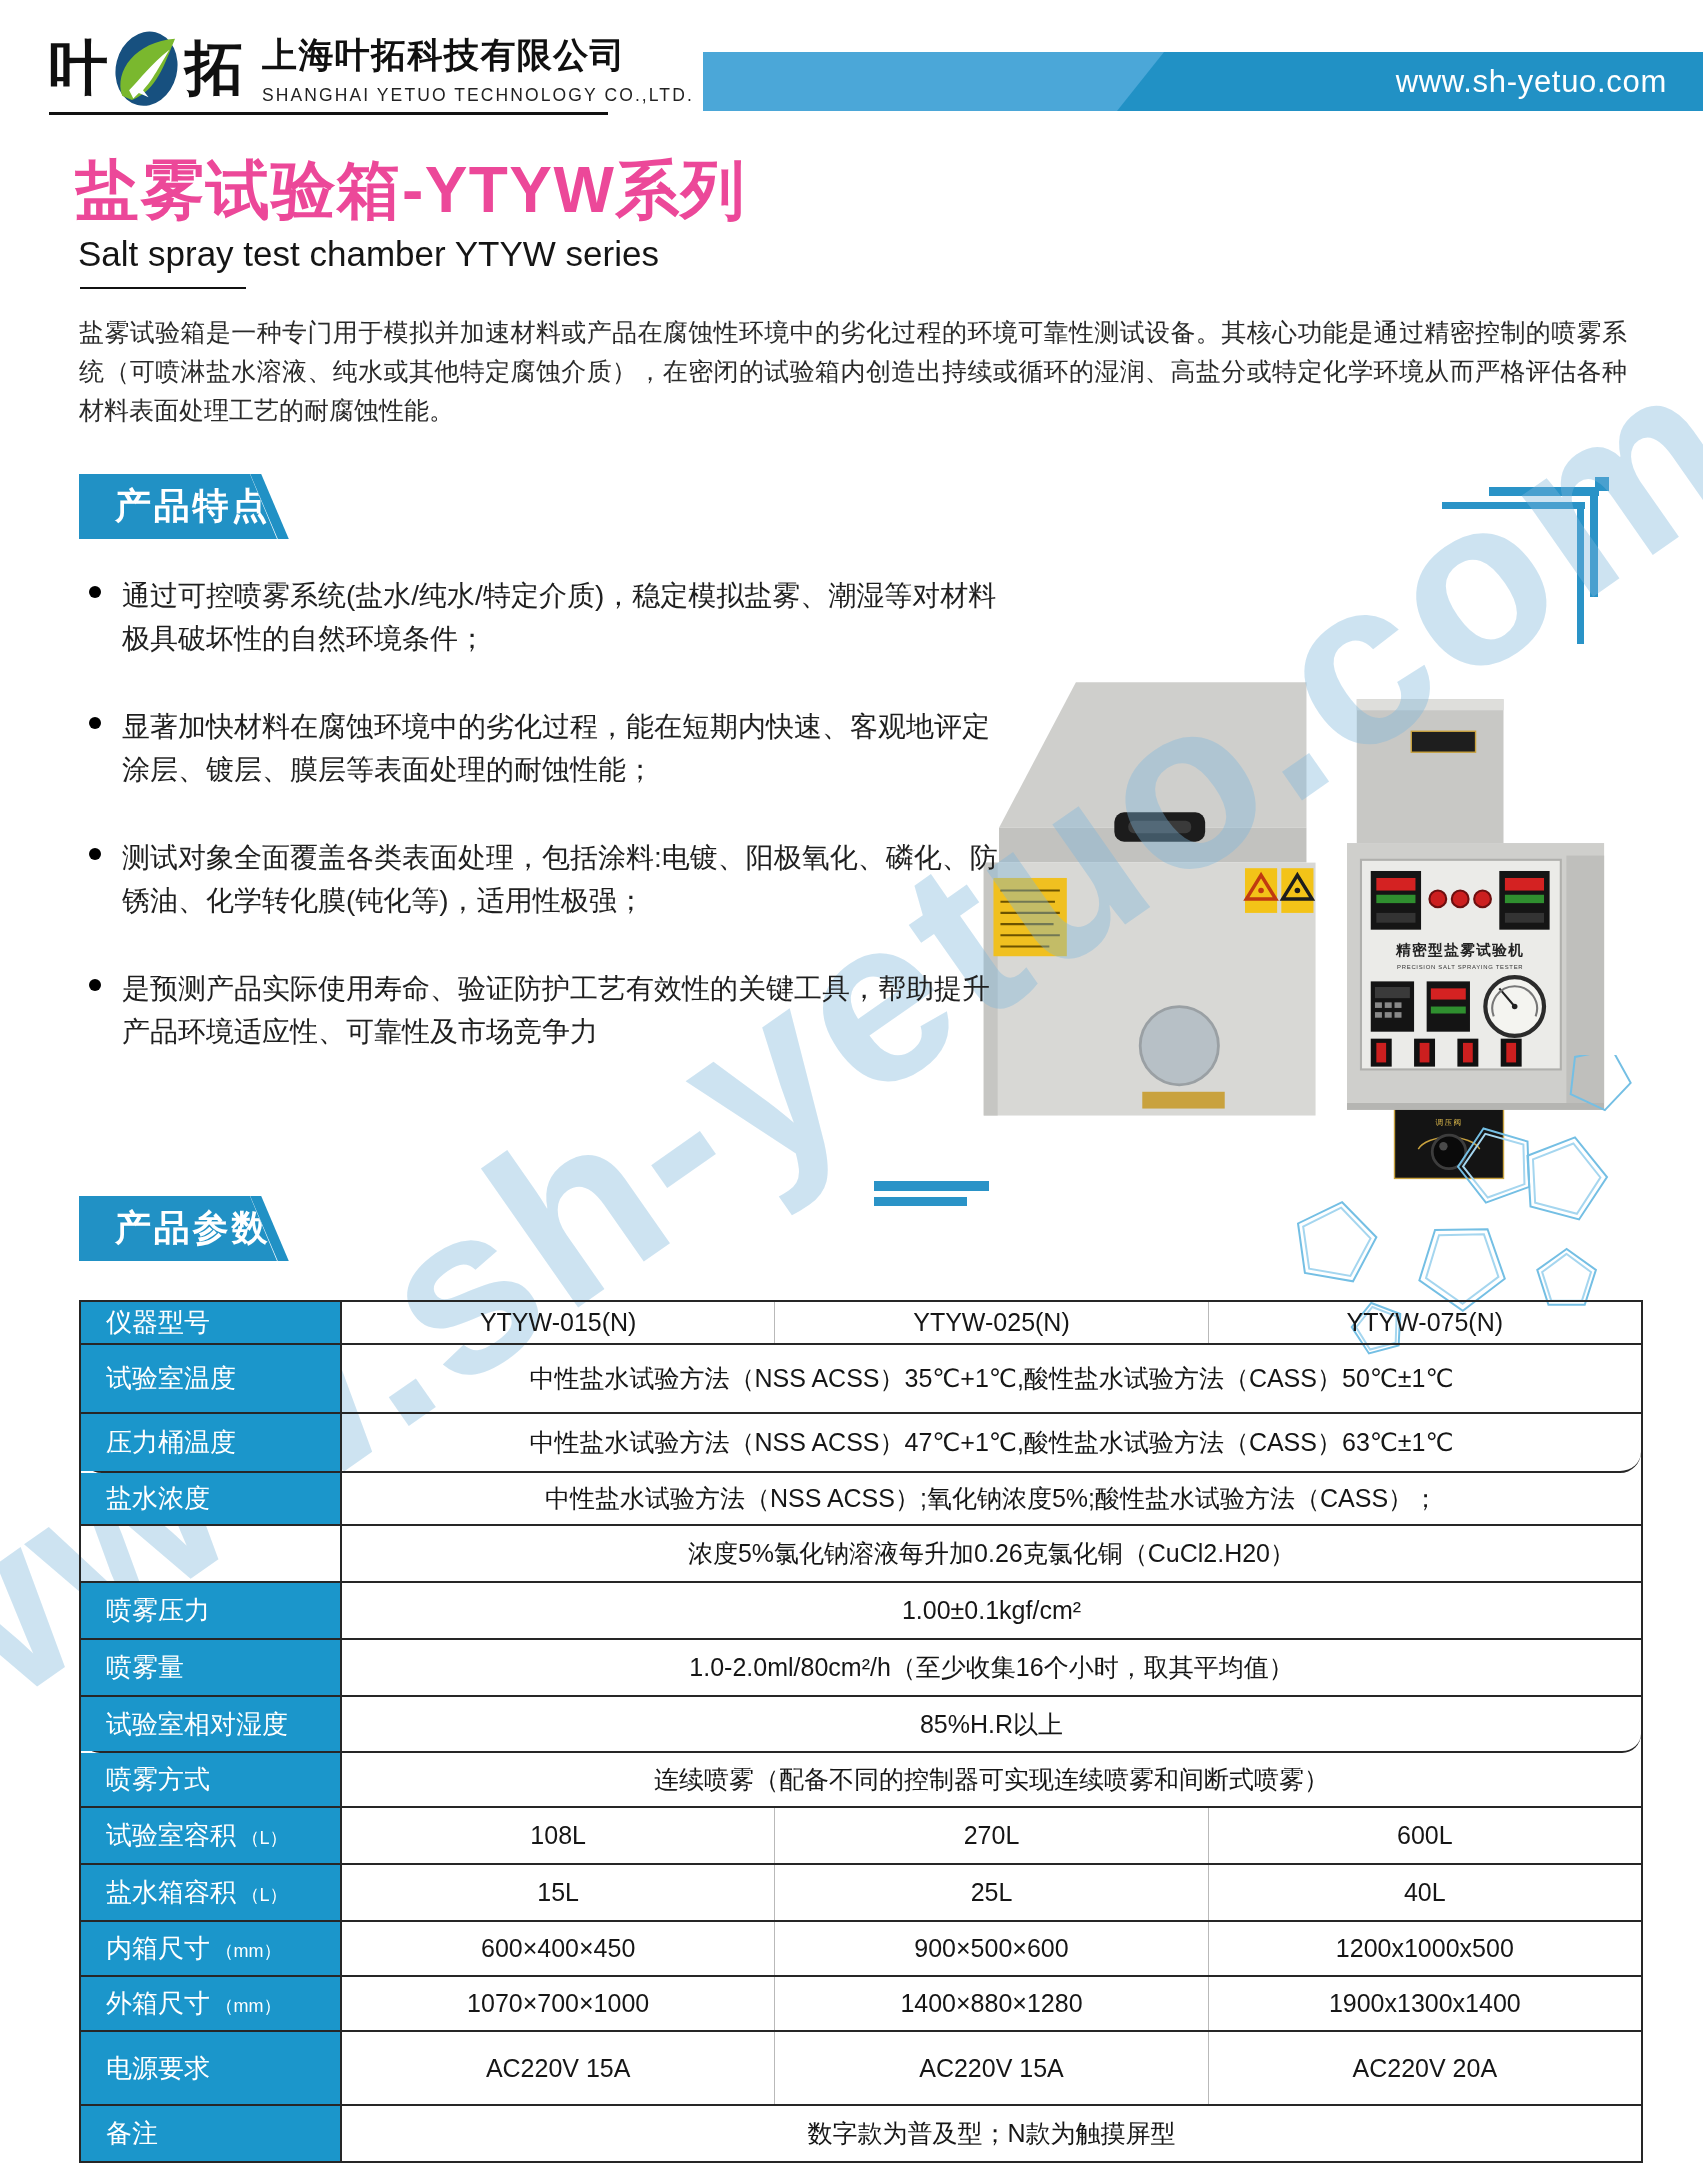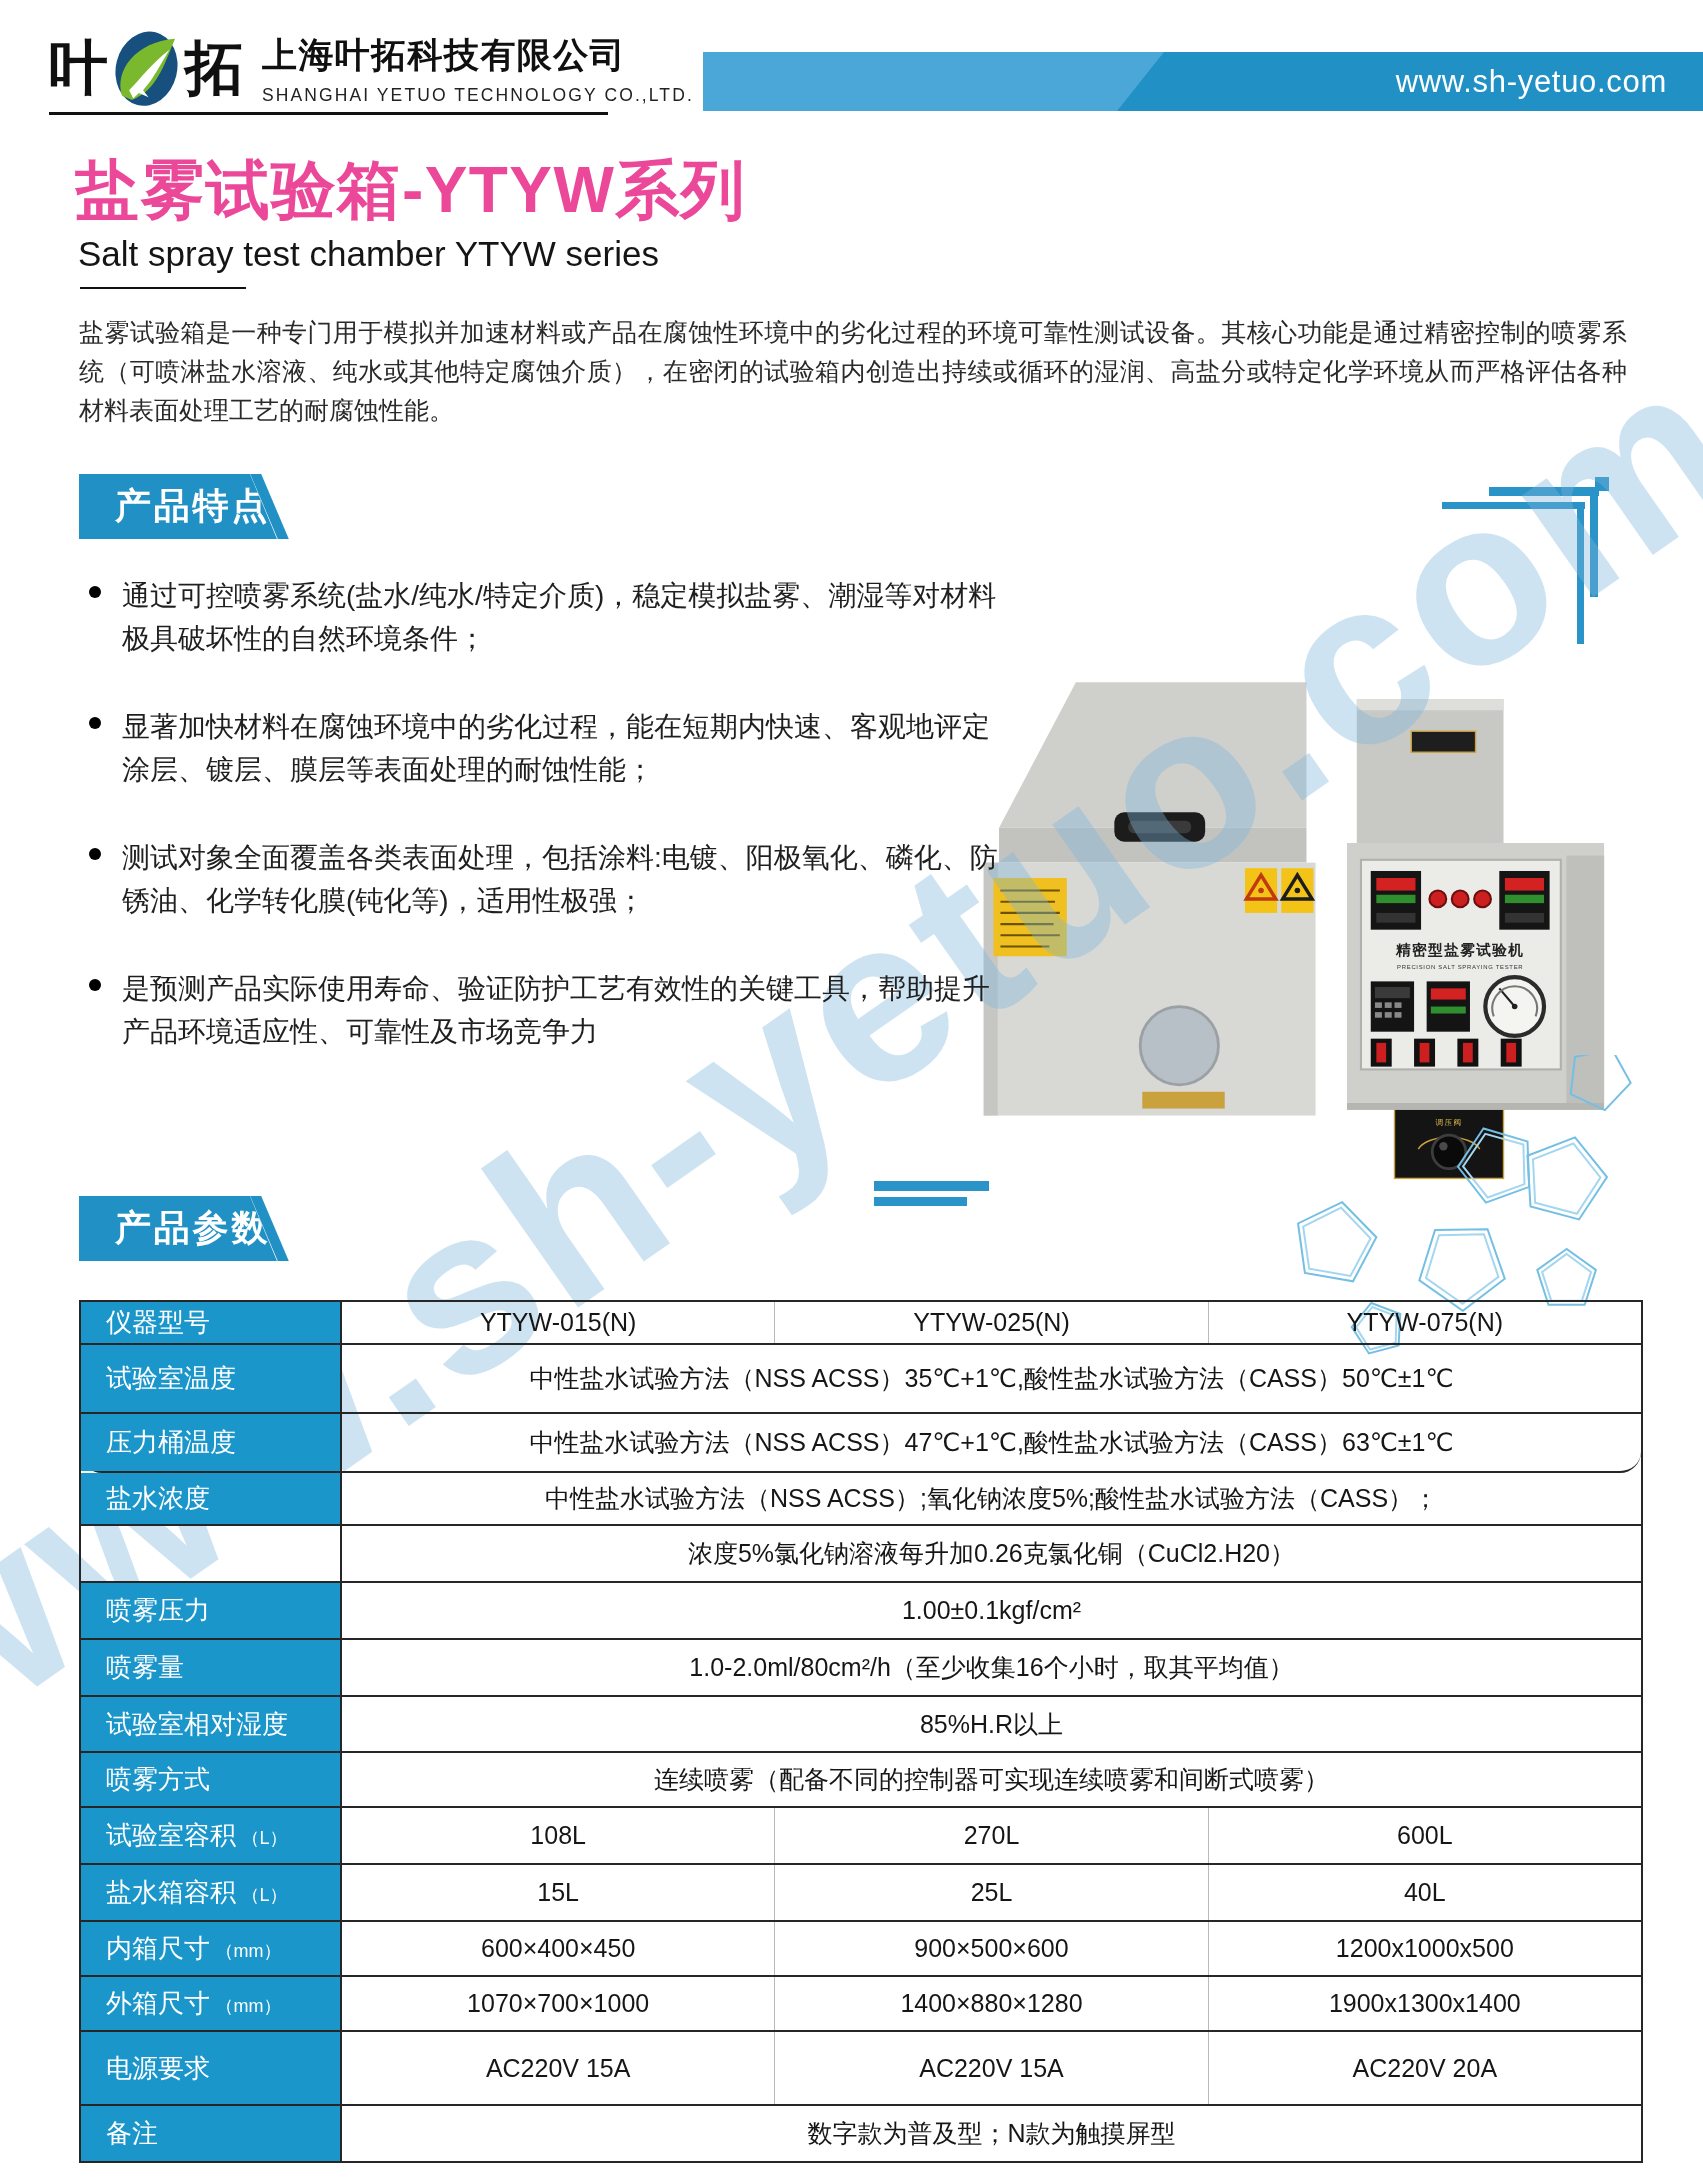--- a/index.html
+++ b/index.html
@@ -327,21 +327,21 @@
           <span>喷雾压力</span>
         </div>
         <div class="pv">1.00±0.1kgf/cm²</div>
       </div>
       <div class="prow" style="height: 57px;">
         <div class="pl">
           <span>喷雾量</span>
         </div>
         <div class="pv">1.0-2.0ml/80cm²/h（至少收集16个小时，取其平均值）</div>
       </div>
-      <div class="prow" style="height: 56px;">
+      <div class="prow" style="height: 56px; border-radius: 19px;">
         <div class="pl">
           <span>试验室相对湿度</span>
         </div>
         <div class="pv">85%H.R以上</div>
       </div>
       <div class="prow" style="height: 55px;">
         <div class="pl">
           <span>喷雾方式</span>
         </div>
         <div class="pv">连续喷雾（配备不同的控制器可实现连续喷雾和间断式喷雾）</div>

